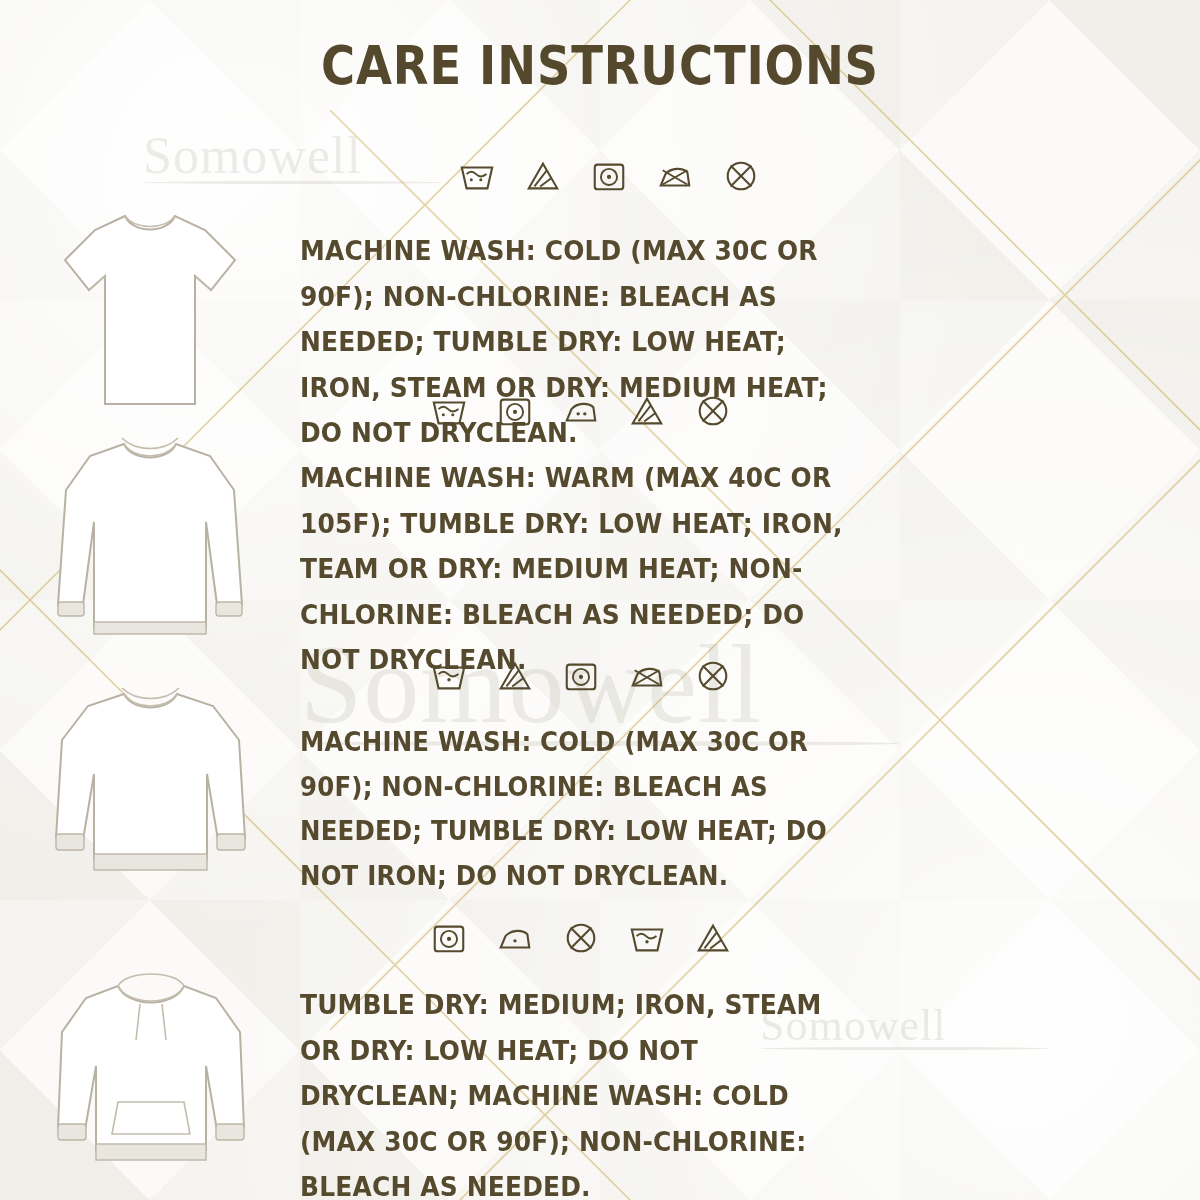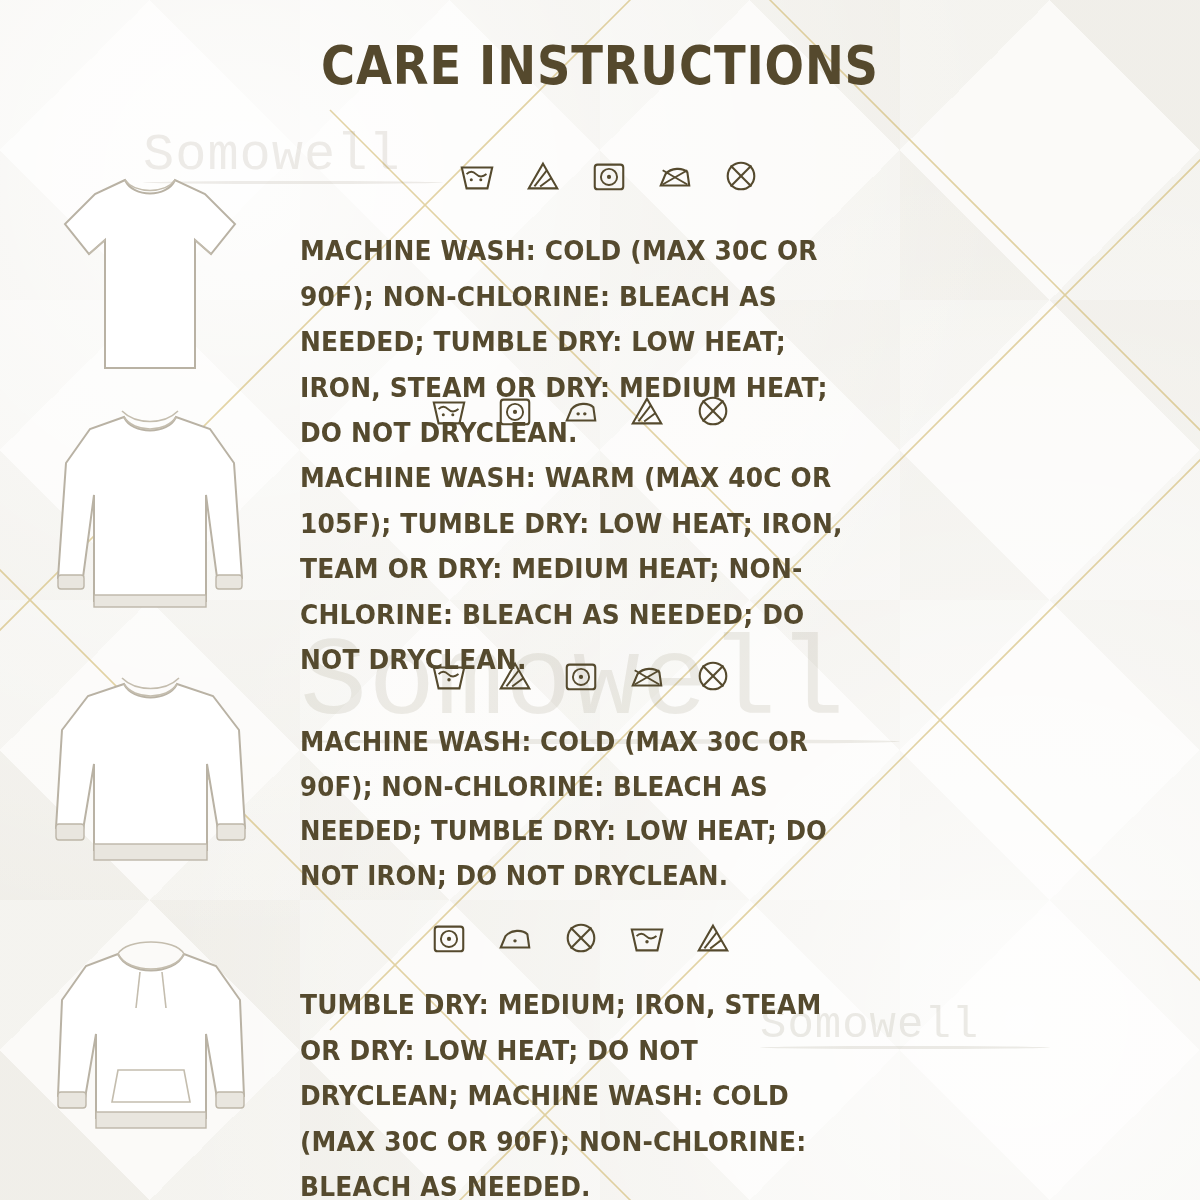--- a/index.html
+++ b/index.html
@@ -42,21 +42,21 @@
       radial-gradient(circle at 85% 85%, rgba(255,255,255,0.8), rgba(255,255,255,0) 60%);
   }
   .bg-lines {
     position: absolute;
     inset: 0;
   }
 
   
   .watermark {
     position: absolute;
-    font-family: Liberation Mono, monospace;
+    font-family: Liberation Serif, serif;
     color: rgba(120,110,85,0.13);
     letter-spacing: 1px;
     user-select: none;
     white-space: nowrap;
   }
   .watermark .wm-underline {
     display: block;
     height: 3px;
     border-radius: 50%;
     background: rgba(120,110,85,0.13);
@@ -83,20 +83,21 @@
     color: #55492d;
     transform: scaleX(0.86);
   }
 
   
   .row {
     position: absolute;
     left: 0;
     width: 1008px;
     display: flex;
+    align-items: center;
   }
   .row-1 { top: 150px; }
   .row-2 { top: 385px; }
   .row-3 { top: 650px; }
   .row-4 { top: 912px; }
 
   .garment {
     width: 300px;
     flex: 0 0 300px;
     display: flex;

